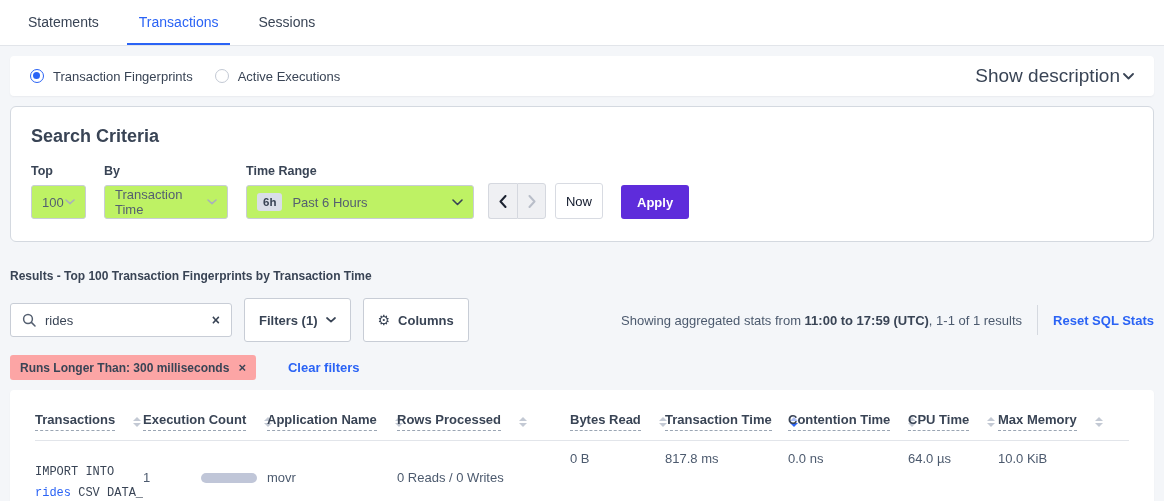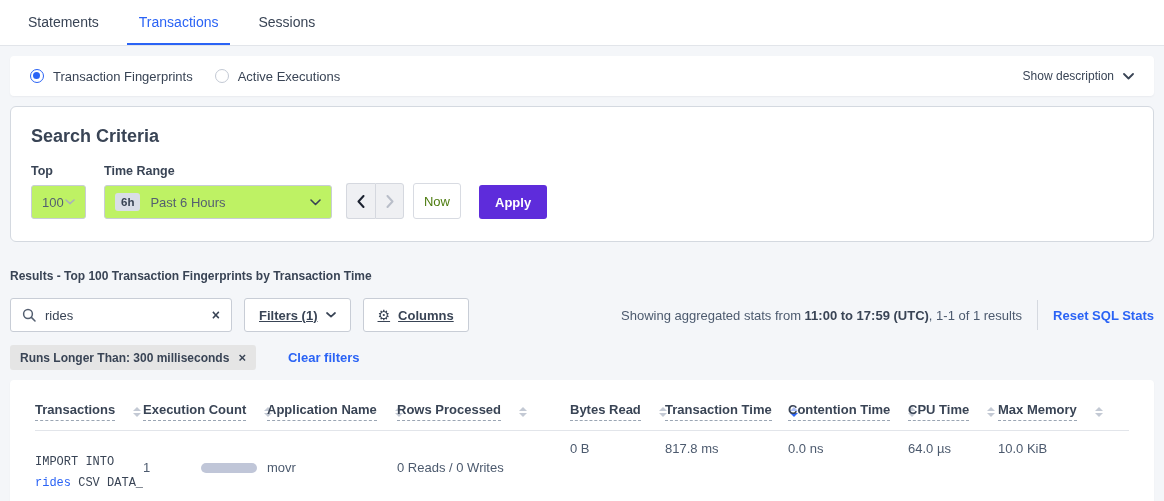--- a/index.html
+++ b/index.html
@@ -51,22 +51,22 @@
     margin-right: 9px; position: relative; flex: none;
   }
   .radio-opt.checked .radio-circle { border-color: #2a63f5; }
   .radio-opt.checked .radio-circle::after {
     content: ""; position: absolute; left: 2px; top: 2px;
     width: 7px; height: 7px; border-radius: 50%; background: #2a63f5;
   }
   .radio-label { font-size: 13px; color: #394455; }
   .flex-spacer { flex: 1; }
   .show-desc {
-    font-size: 12px; color: #394455; display: flex; align-items: center;
-    gap: 9px; cursor: pointer;
+    font-size: 19px; color: #394455; display: flex; align-items: center;
+    gap: 3px; cursor: pointer;
   }
   
   .criteria-card {
     margin-top: 10px;
     border: 1px solid #d4d9e0;
     border-radius: 6px;
     padding: 19px 20px 22px;
     background: #fff;
   }
   .criteria-title { font-size: 18px; font-weight: bold; color: #394455; }
@@ -89,21 +89,21 @@
   .pager { display: flex; margin-left: 14px; }
   .pager-btn {
     width: 29px; height: 36px; background: #eff0f3;
     border: 1px solid #d5d8df; display: flex; align-items: center; justify-content: center;
     cursor: pointer;
   }
   .pager-btn.prev { border-radius: 3px 0 0 3px; border-right: none; }
   .pager-btn.next { border-radius: 0 3px 3px 0; }
   .now-btn {
     margin-left: 9px; width: 48px; height: 36px; background: #fff;
-    border: 1px solid #d8dbe2; border-radius: 3px; color: #4d7c0f;
+    border: 1px solid #d8dbe2; border-radius: 3px; color: #0f172a;
     font-size: 13px; display: flex; align-items: center; justify-content: center;
     cursor: pointer;
   }
   .apply-btn {
     margin-left: 18px; height: 34px; padding: 0 16px;
     background: #5e2cdb; border: none; border-radius: 3px;
     color: #fff; font-size: 13px; font-weight: bold;
     display: flex; align-items: center; cursor: pointer;
     font-family: "Liberation Sans", sans-serif;
   }
@@ -115,36 +115,35 @@
     border: 1px solid #c8cdd6; border-radius: 3px;
     display: flex; align-items: center; padding: 0 11px;
   }
   .search-box input {
     border: none; outline: none; flex: 1; font-size: 13px; color: #394455;
     margin-left: 9px; font-family: "Liberation Sans", sans-serif; background: transparent;
     min-width: 0;
   }
   .clear-x { color: #394455; font-size: 14px; font-weight: bold; cursor: pointer; line-height: 1; }
   .btn-white {
-    margin-left: 12px; height: 34px; background: #fff;
+    margin-left: 12px; height: 44px; background: #fff;
     border: 1px solid #c8cdd6; border-radius: 3px; padding: 0 14px;
     font-size: 13px; font-weight: bold; color: #394455;
     display: flex; align-items: center; gap: 8px; cursor: pointer;
     font-family: "Liberation Sans", sans-serif;
-    text-decoration: underline;
   }
   .gear-glyph { font-size: 14px; font-weight: normal; color: #394455; }
   .stats-text { font-size: 13px; color: #4c5a6e; }
   .stats-text b { color: #394455; }
   .v-divider { width: 1px; height: 30px; background: #d5d9e0; margin: 0 15px; }
   .link { color: #2a63f5; font-size: 13px; font-weight: bold; cursor: pointer; text-decoration: none; }
   
   .chip-row { display: flex; align-items: center; margin-top: 13px; }
   .chip {
-    background: #e5e5e5; border-radius: 3px; height: 25px;
+    background: #fca5a5; border-radius: 3px; height: 25px;
     display: flex; align-items: center; padding: 0 10px;
     font-size: 12px; font-weight: bold; color: #394455;
   }
   .chip .chip-x { margin-left: 9px; font-size: 13px; cursor: pointer; }
   .chip-row .link { margin-left: 32px; }
   
   .table-card { margin-top: 10px; padding: 10px 25px 12px; }
   table { width: 100%; border-collapse: collapse; table-layout: fixed; }
   th {
     text-align: left; font-size: 13px; font-weight: bold; color: #394455;
@@ -205,20 +204,29 @@
     </div>
   </div>
 
   <div class="criteria-card">
     <div class="criteria-title">Search Criteria</div>
     <div class="criteria-controls">
       <div class="field">
         <div class="field-label">Top</div>
         <div class="select-box w-top">
           <span class="sel-value">100</span>
+          <svg class="icon-svg" width="10" height="6" viewBox="0 0 10 6">
+              <polyline points="1,1 5,4.6 9,1" fill="none" stroke="#a9b0bc" stroke-width="1.6" stroke-linecap="round" stroke-linejoin="round"></polyline>
+            </svg>
+        </div>
+      </div>
+      <div class="field">
+        <div class="field-label">By</div>
+        <div class="select-box w-by">
+          <span class="sel-value">Transaction Time</span>
           <svg class="icon-svg" width="10" height="6" viewBox="0 0 10 6">
               <polyline points="1,1 5,4.6 9,1" fill="none" stroke="#a9b0bc" stroke-width="1.6" stroke-linecap="round" stroke-linejoin="round"></polyline>
             </svg>
         </div>
       </div>
       <div class="field" style="margin-right:0;">
         <div class="field-label">Time Range</div>
         <div class="select-box w-range">
           <span class="range-badge">6h</span>
           <span class="sel-value">Past 6 Hours</span>

